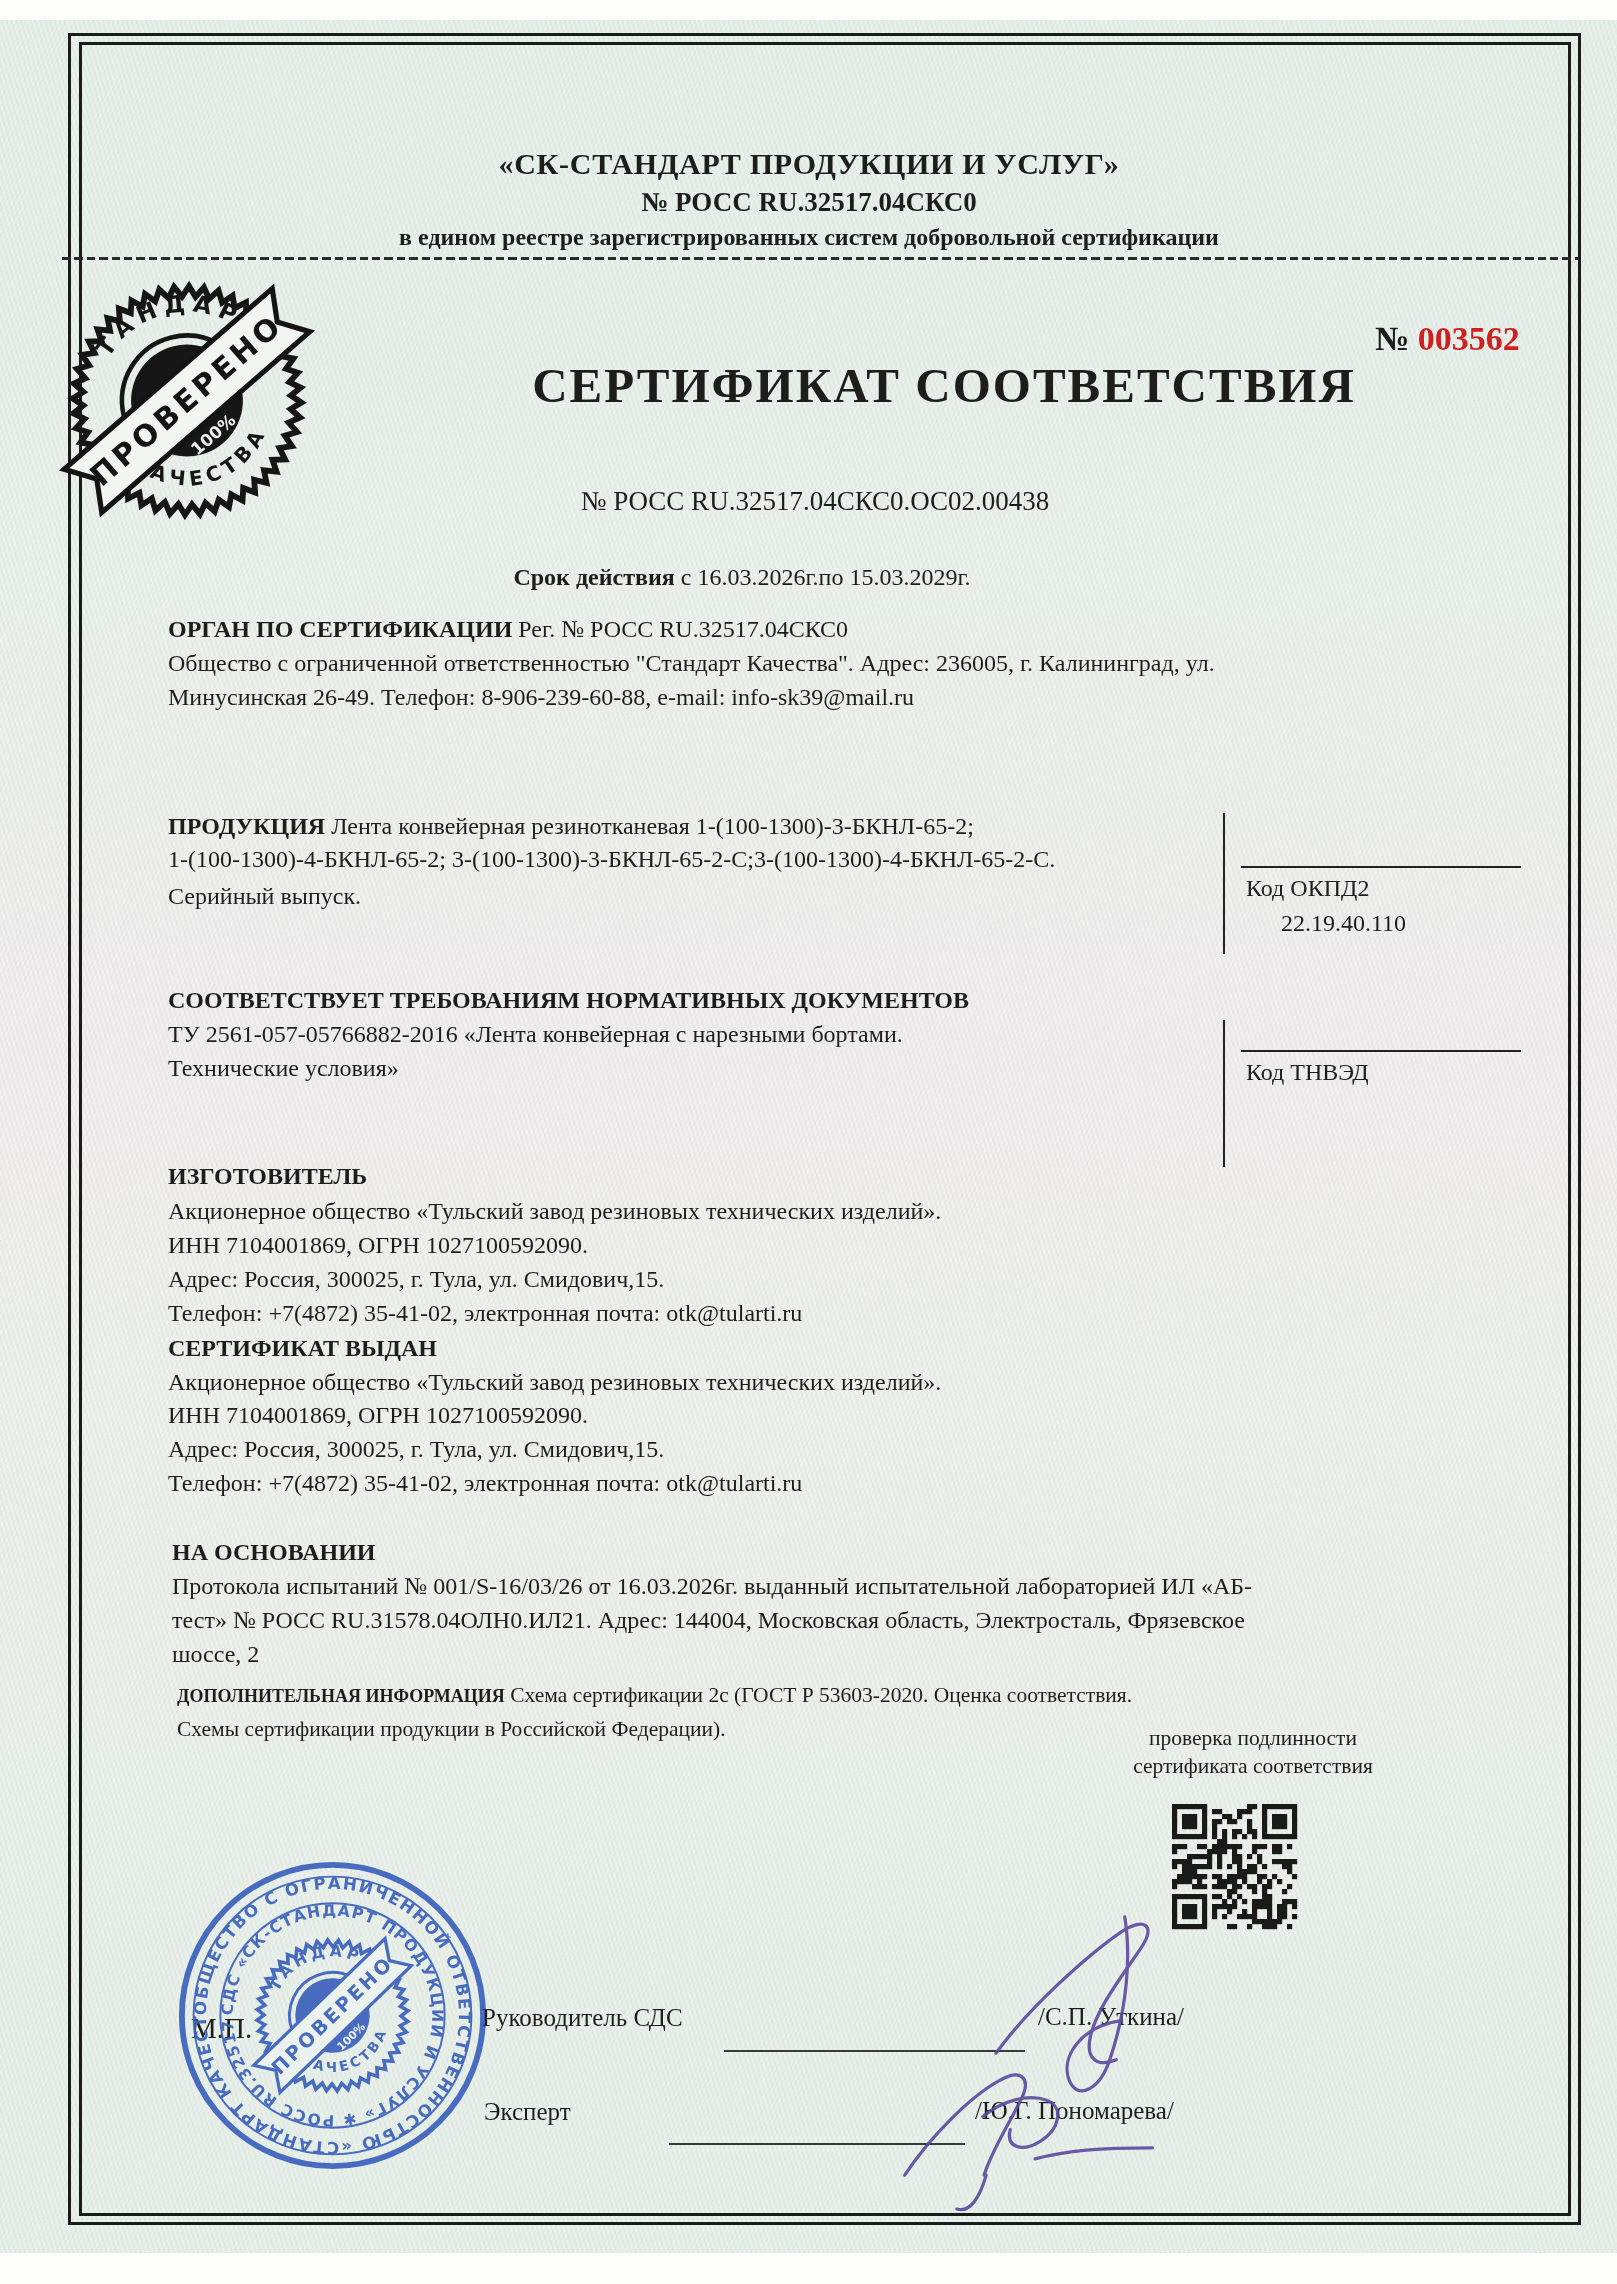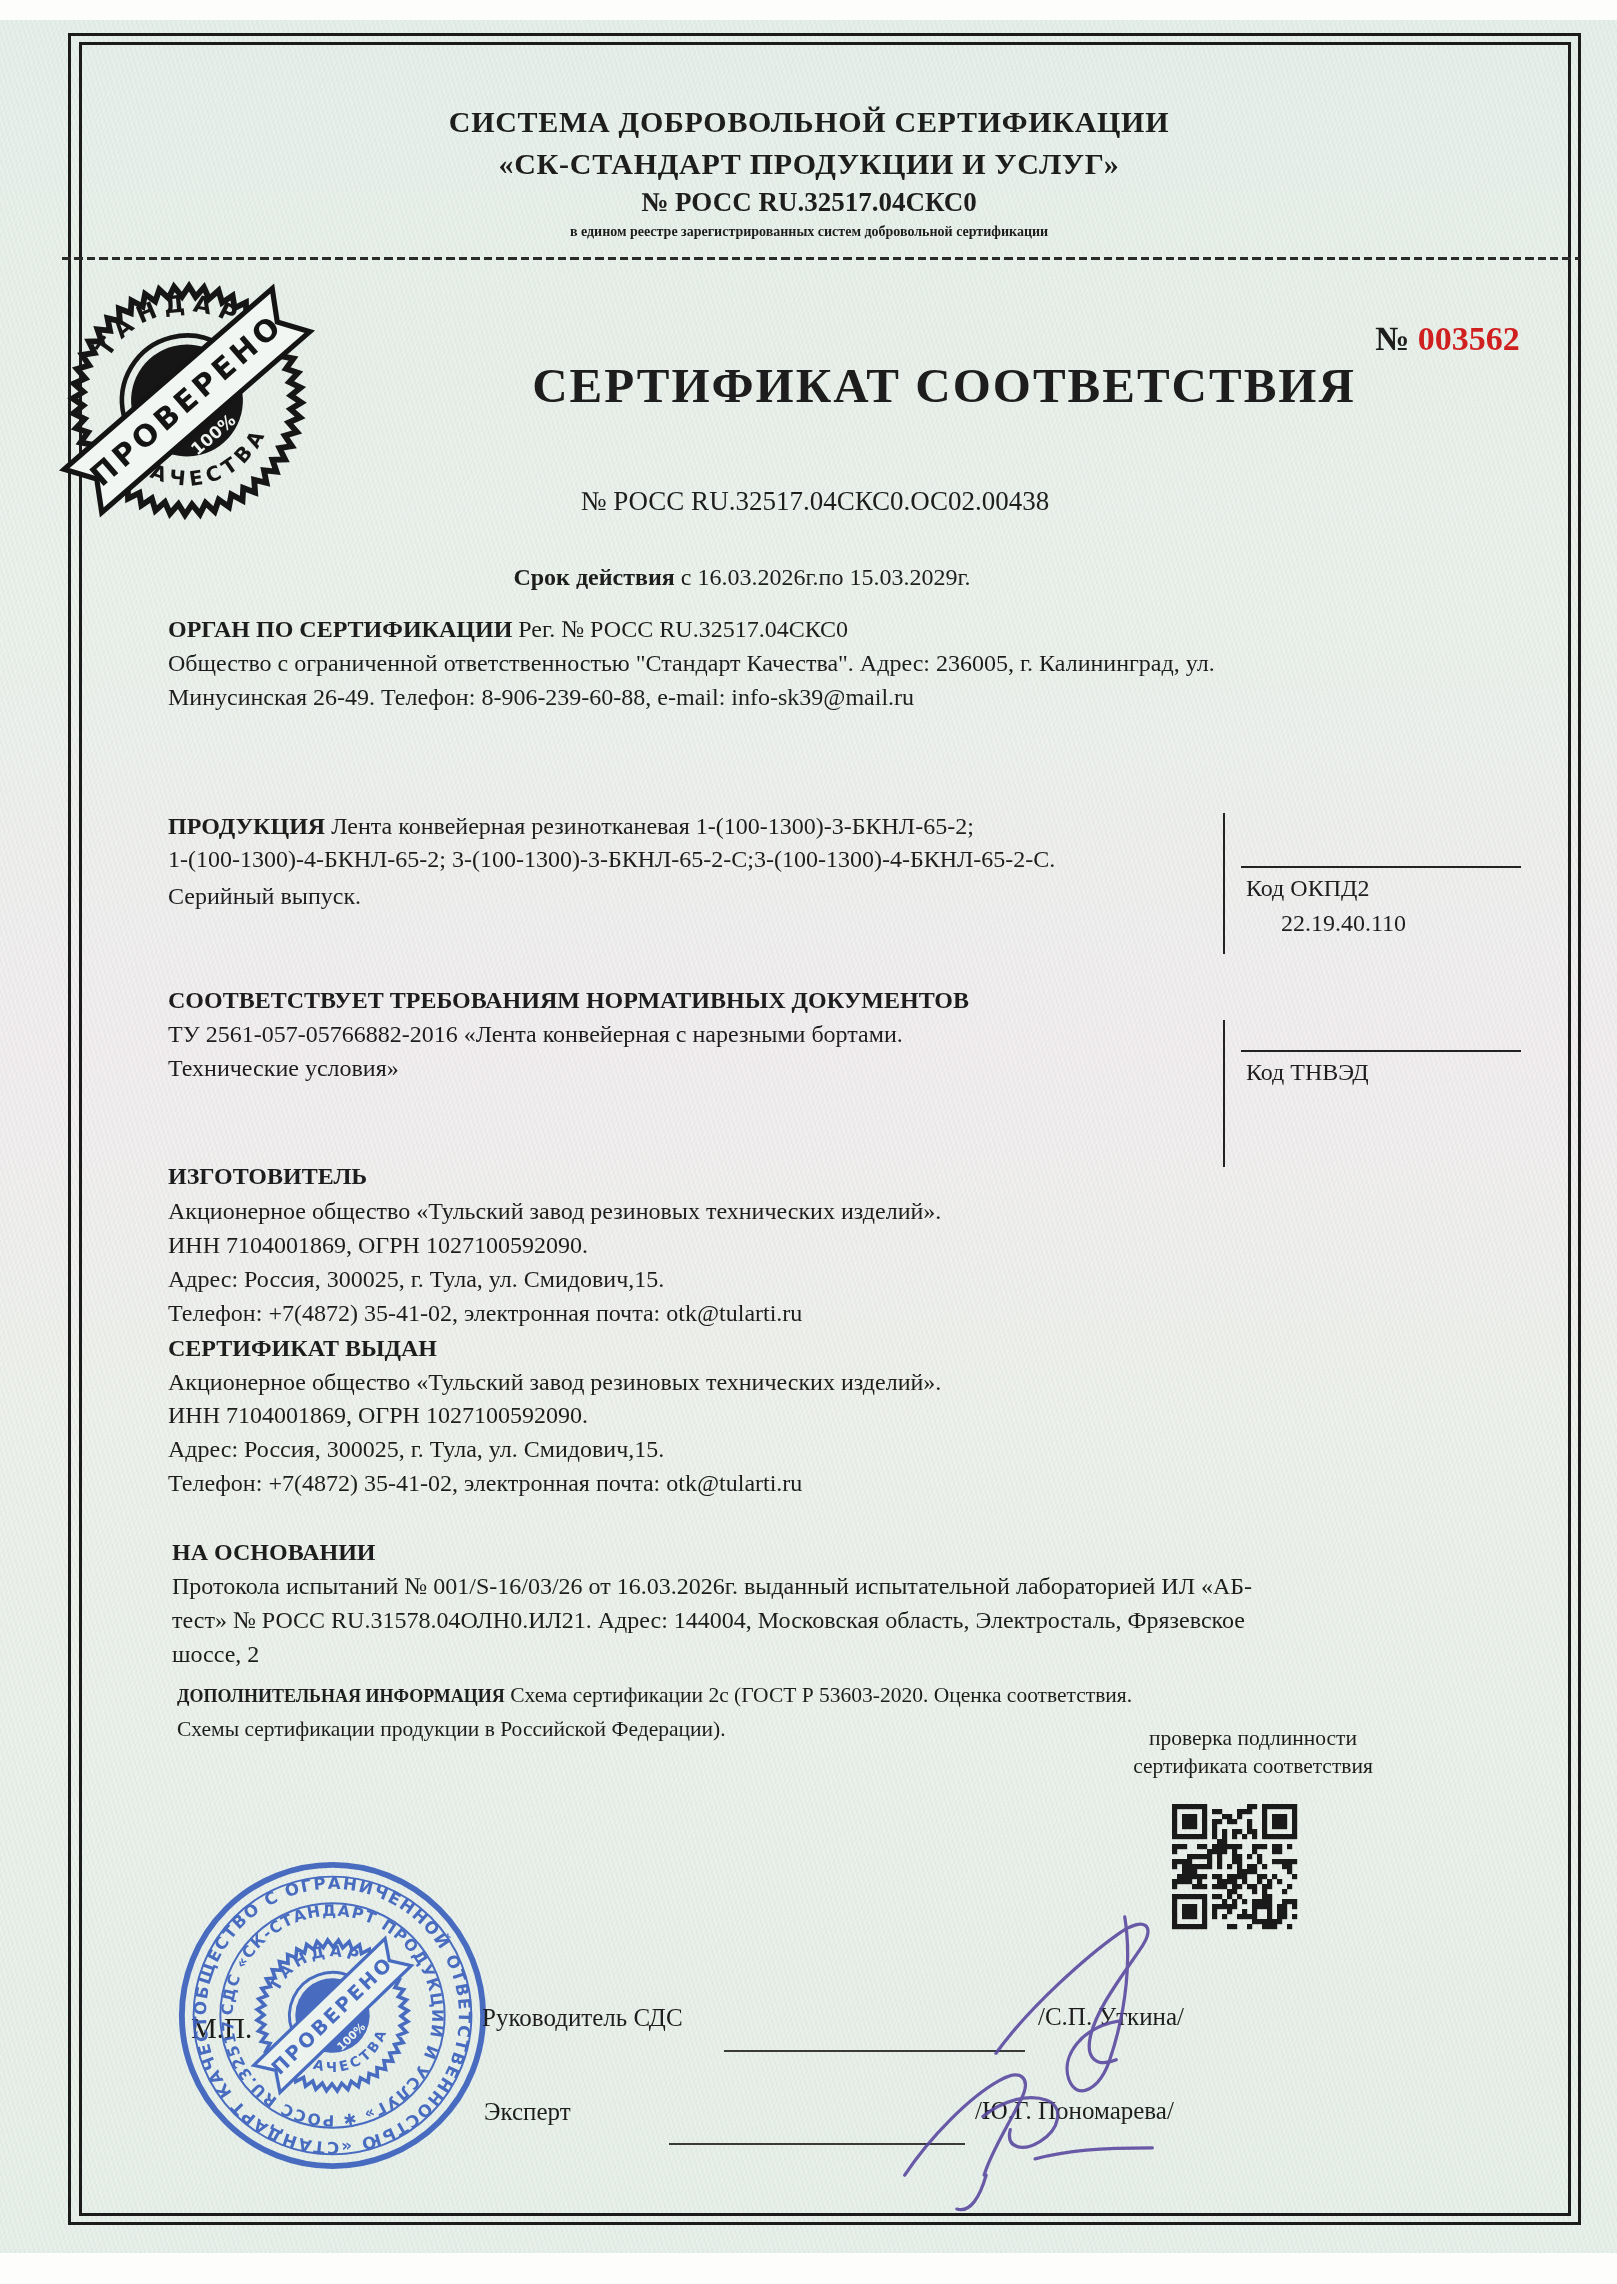--- a/index.html
+++ b/index.html
@@ -13,21 +13,21 @@
   }
   .edge{position:absolute;left:0;right:0;background:#fdfdfb;}
   .frame{position:absolute;border:3.3px solid #1b1b1b;}
   .dashes{position:absolute;height:3.3px;
     background:repeating-linear-gradient(90deg,#2a2a2a 0 8.5px,rgba(0,0,0,0) 8.5px 12.4px);}
   .line{position:absolute;white-space:nowrap;font-size:24px;line-height:1.1;}
   .b{font-weight:bold;}
   .center{transform:translateX(-50%);}
   .hdr1{font-size:30px;font-weight:bold;letter-spacing:0.7px;}
   .hdr3{font-size:27px;font-weight:bold;}
-  .hdr4{font-size:14px;font-weight:bold;}
+  .hdr4{font-size:24px;font-weight:bold;}
   .title{font-size:49px;font-weight:bold;letter-spacing:2px;}
   .regno{font-size:27px;}
   .certno{font-size:34px;font-weight:bold;}
   .certno .num{color:#cf1f1f;}
   .small{font-size:21.5px;}
   .vrule{position:absolute;width:2px;background:#222;}
   .hrule{position:absolute;height:2px;background:#222;}
   .sigline{position:absolute;height:2px;background:#3a3a3a;}
   svg{position:absolute;overflow:visible;}
   .stampblue{opacity:.92;}
@@ -37,21 +37,20 @@
 <body>
 
 <div class="page">
 
   <div class="edge" style="top:0;height:19.5px;"></div>
   <div class="edge" style="bottom:0;height:31px;"></div>
 
   <div class="frame" style="left:68px;top:33px;width:1507px;height:2186px;"></div>
   <div class="frame" style="left:79px;top:42px;width:1486px;height:2168px;"></div>
 
-  <div class="line hdr1 center" style="left:809px;top:105px;">СИСТЕМА ДОБРОВОЛЬНОЙ СЕРТИФИКАЦИИ</div>
   <div class="line hdr1 center" style="left:809px;top:147px;">«СК-СТАНДАРТ ПРОДУКЦИИ И УСЛУГ»</div>
   <div class="line hdr3 center" style="left:809px;top:188px;">№ РОСС RU.32517.04СКС0</div>
   <div class="line hdr4 center" style="left:809px;top:224px;">в едином реестре зарегистрированных систем добровольной сертификации</div>
   <div class="dashes" style="left:62px;top:257px;width:1517px;"></div>
 
   <div class="line certno" style="left:1375px;top:320px;"><span>№</span> <span class="num">003562</span></div>
 
   <div class="line title center" style="left:944px;top:359px;">СЕРТИФИКАТ СООТВЕТСТВИЯ</div>
   <div class="line regno center" style="left:778px;top:487px;margin-left:37px;">№ РОСС RU.32517.04СКС0.ОС02.00438</div>
   <div class="line center" style="left:742px;top:564px;"><span class="b">Срок действия</span> <span>с 16.03.2026г.по 15.03.2029г.</span></div>

